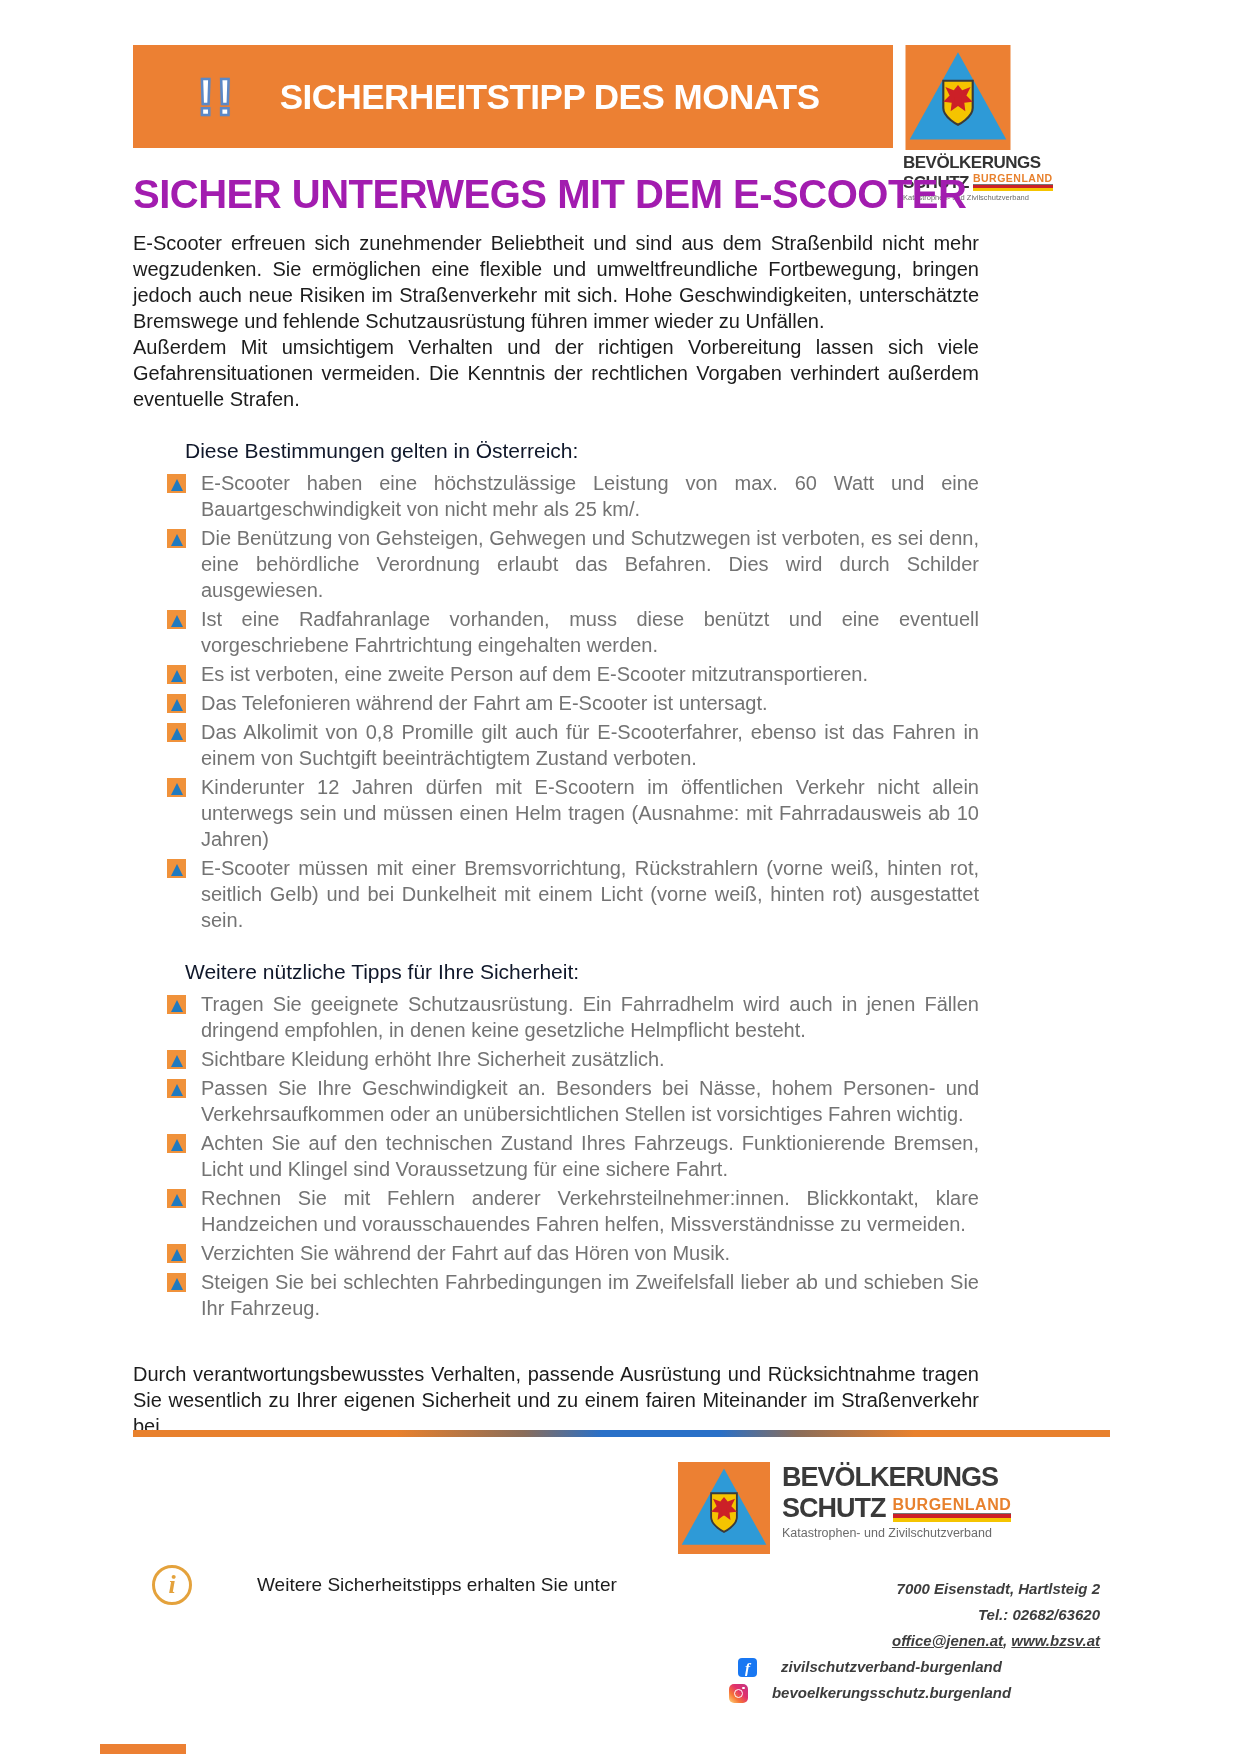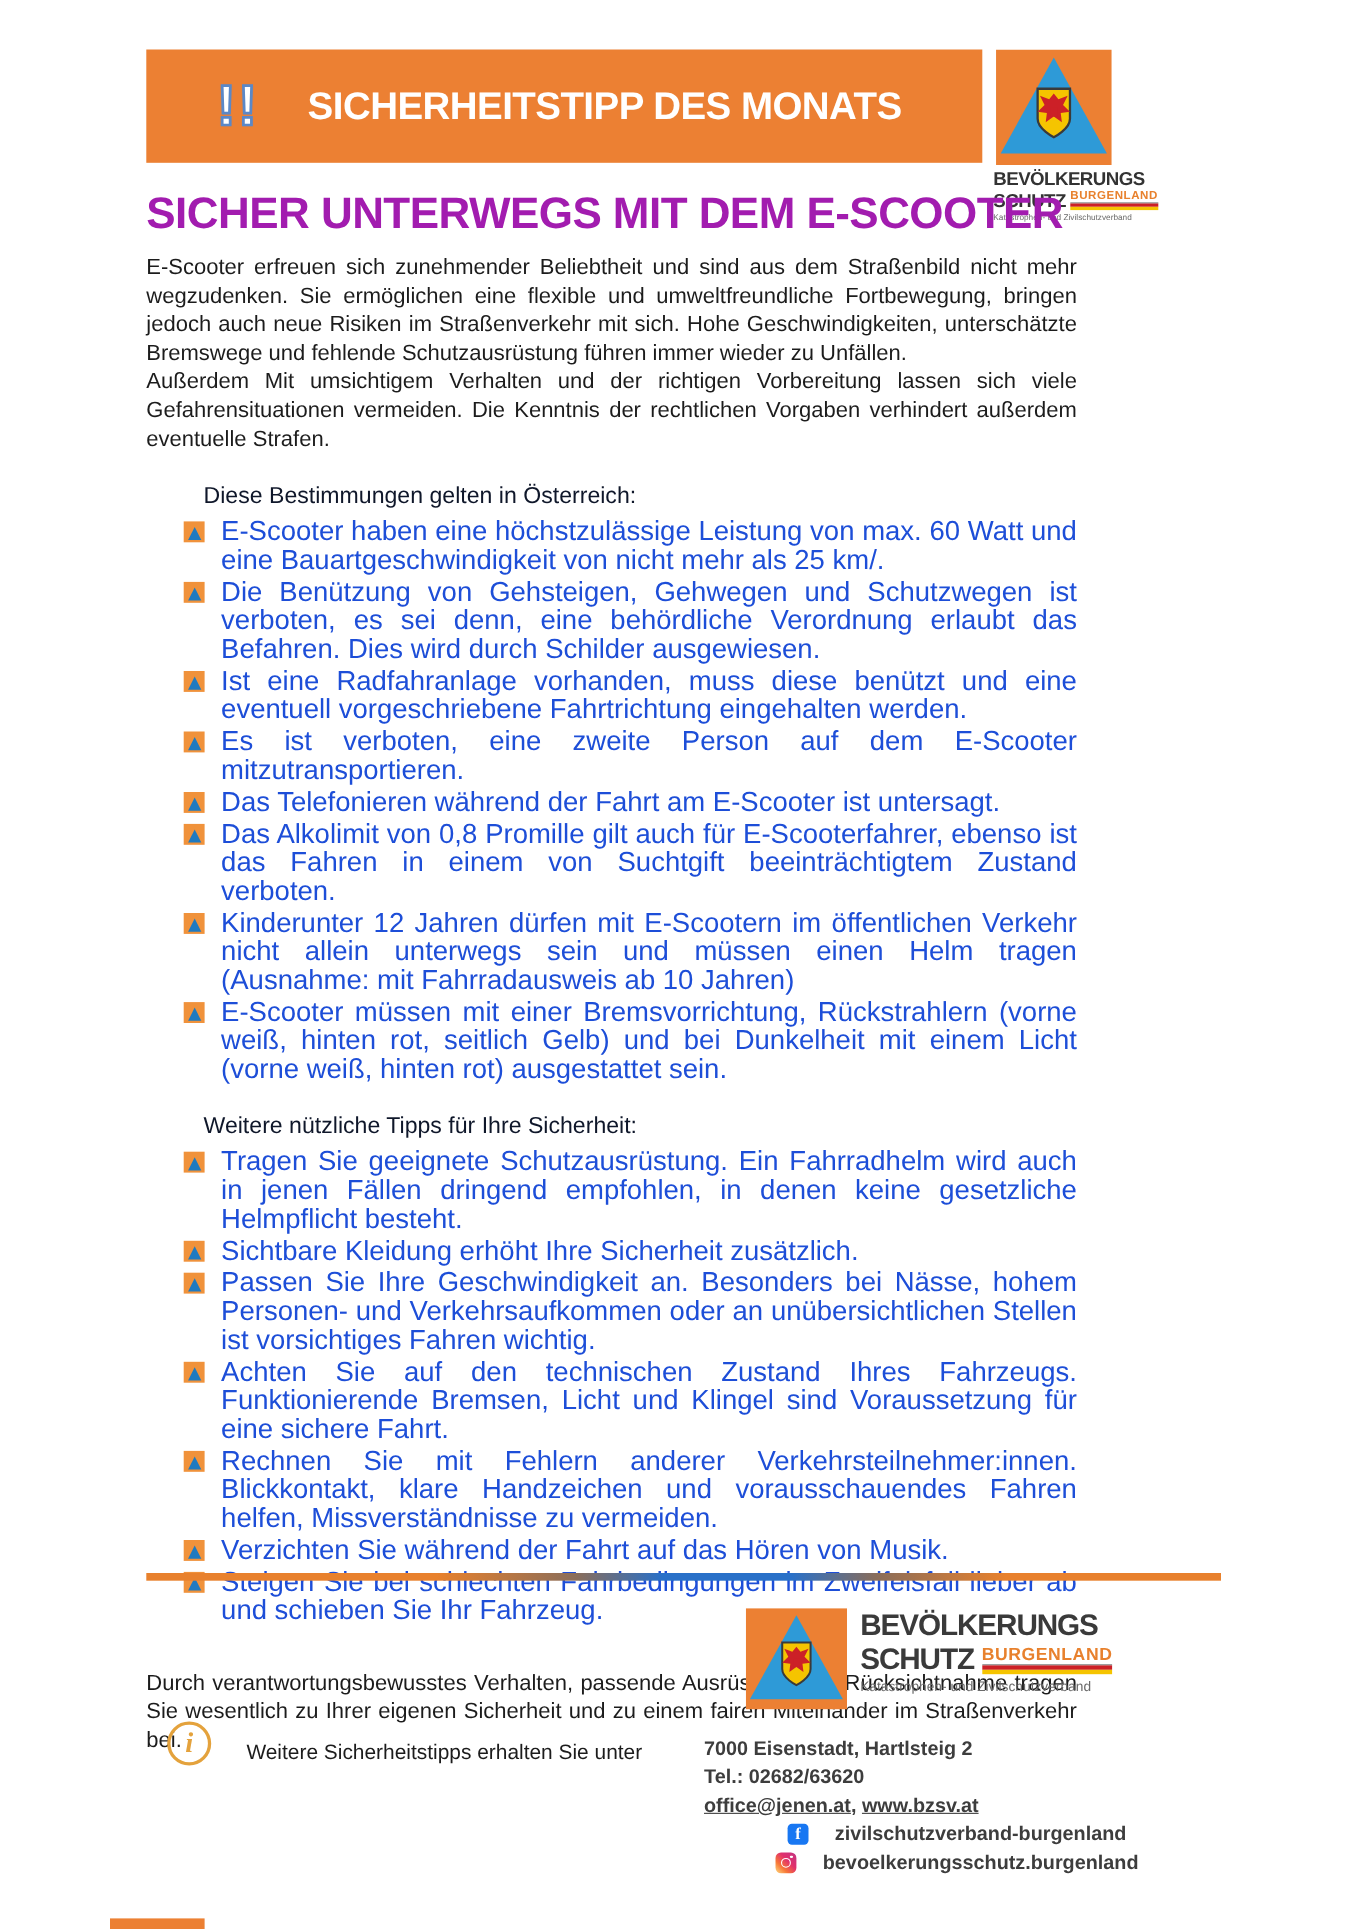--- a/index.html
+++ b/index.html
@@ -49,58 +49,58 @@
   ul.tips li { display:flex; align-items:flex-start; margin-bottom:3px; }
   .bullet-icon {
     flex:0 0 auto; width:19px; height:19px; background:#F0923B;
     margin:4px 15px 0 34px; display:flex; align-items:flex-end; justify-content:center;
   }
   .bullet-tri {
     width:0; height:0; margin-bottom:2px;
     border-left:6.5px solid transparent; border-right:6.5px solid transparent;
     border-bottom:12px solid #1F7AC0;
   }
-  .li-text { font-size:25px; line-height:26px; text-align:justify; color:#1d4ed8; }
+  .li-text { font-size:20px; line-height:26px; text-align:justify; color:#737373; }
   .closing { margin-top:40px; }
 
   
   .divider {
     position:absolute; left:133px; top:1430px; width:977px; height:7px;
     background:linear-gradient(90deg,#E8812D 0%,#E8812D 27%,#8a6d5a 40%,#2970C8 48%,#2970C8 60%,#8a6d5a 68%,#E8812D 80%,#E8812D 100%);
   }
   .footer-logo { position:absolute; left:678px; top:1462px; display:flex; align-items:flex-start; gap:12px; }
   .footer-logo .logo-mark { width:92px; height:92px; }
   .f-words { padding-top:2px; line-height:1; }
   .f-l1 { font-size:27px; font-weight:bold; color:#3a3a3a; letter-spacing:-1px; }
   .f-l2-row { display:flex; align-items:flex-end; gap:7px; margin-top:4px; }
   .f-l2 { font-size:27px; font-weight:bold; color:#3a3a3a; letter-spacing:-1px; }
   .f-region { font-size:16px; font-weight:bold; color:#E8812D; letter-spacing:0.5px; border-bottom:1px solid #777; display:block; }
   .f-region-wrap .stripe-red { height:4px; }
   .f-region-wrap .stripe-yellow { height:4px; }
   .f-sub { margin-top:5px; font-size:12.5px; color:#6b6b6b; white-space:nowrap; }
 
-  .contact { position:absolute; left:640px; top:1576px; width:460px; text-align:left;
-             font-size:18px; font-weight:bold; color:#3d3d3d; line-height:26px; }
+  .contact { position:absolute; left:640px; top:1576px; width:460px; text-align:right;
+             font-size:15px; font-weight:bold; color:#3d3d3d; line-height:26px;font-style:italic; }
   .contact a, .contact .link { color:#3d3d3d; text-decoration:underline; }
   .social-row { display:flex; align-items:center; justify-content:center; gap:24px; line-height:26px; }
   .fb-icon {
     width:19px; height:19px; border-radius:4px; background:#1877F2; color:#ffffff;
     font-family:"Liberation Serif", serif; font-weight:bold; font-size:15px;
     display:flex; align-items:flex-end; justify-content:center; line-height:17px;
   }
   .fb-icon::before { content:"f"; }
   .ig-icon {
     width:19px; height:19px; border-radius:5px;
     background:linear-gradient(45deg,#FFDC80 0%,#F77737 30%,#E1306C 60%,#C13584 100%);
     display:flex; align-items:center; justify-content:center; position:relative;
   }
   .ig-lens { width:9px; height:9px; border:1.8px solid #fff; border-radius:50%; }
   .ig-dot { position:absolute; right:3px; top:3px; width:2.5px; height:2.5px; background:#fff; border-radius:50%; }
 
-  .info-row { position:absolute; left:152px; top:1565px; display:flex; align-items:flex-end; gap:32px; }
+  .info-row { position:absolute; left:152px; top:1565px; display:flex; align-items:center; gap:65px; }
   .info-icon {
     width:40px; height:40px; border:3.5px solid #E4A23C; border-radius:50%;
     color:#E4A23C; font-family:"Liberation Serif", serif; font-style:italic; font-weight:bold;
     font-size:26px; display:flex; align-items:center; justify-content:center;
   }
   .info-icon::before { content:"i"; }
   .info-text { font-size:19px; color:#1c1c1c; }
 
   .bottom-strip { position:absolute; left:100px; top:1744px; width:86px; height:10px; background:#EC8033; }
 </style>

